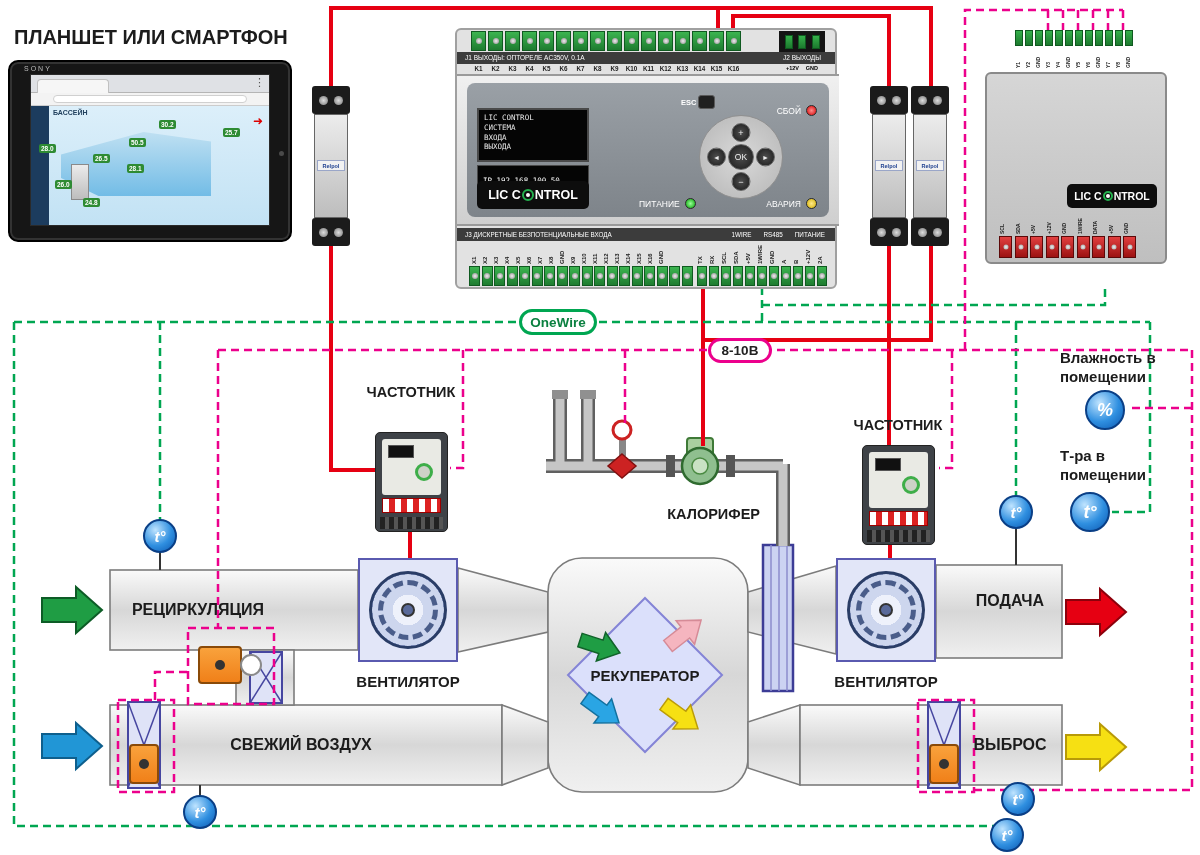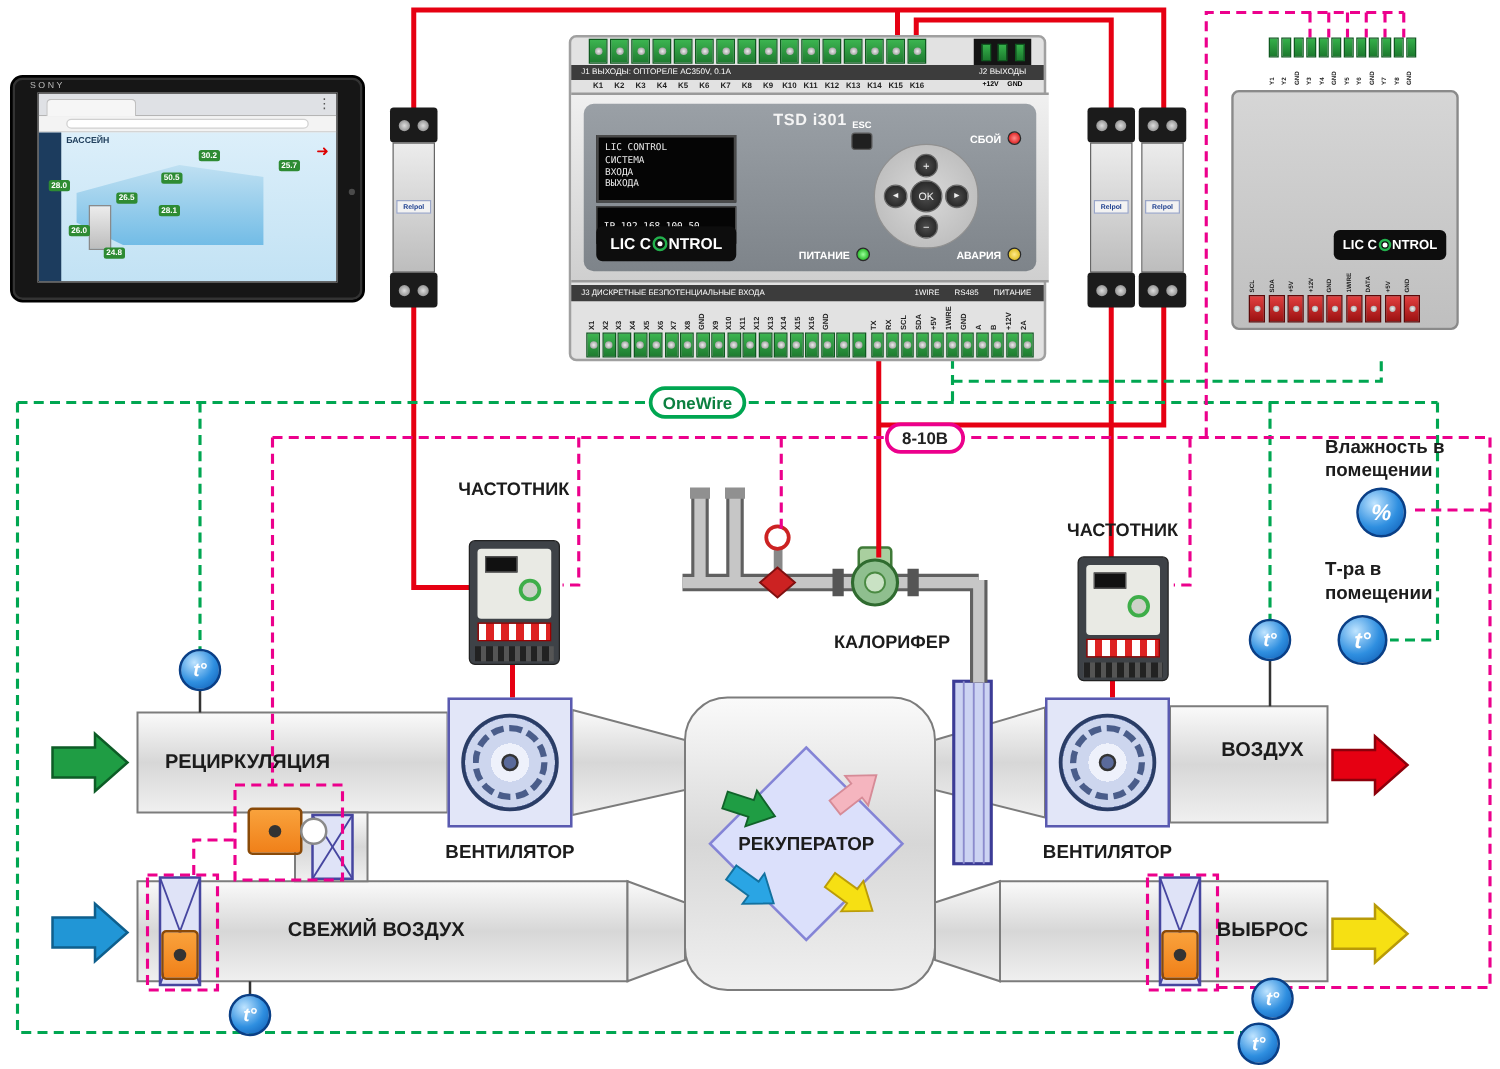--- a/index.html
+++ b/index.html
@@ -72,31 +72,31 @@
   .j2labs{position:absolute;right:10px;top:35px;width:46px;display:flex;justify-content:space-evenly;font-size:5.5px;font-weight:bold;}
   .ctrl-body{position:absolute;left:0;top:44px;width:382px;height:152px;background:linear-gradient(#f0f0f0,#cfcfcf);border-top:2px solid #9a9a9a;border-bottom:2px solid #9a9a9a;}
   .ctrl-panel{position:absolute;left:10px;top:7px;right:10px;bottom:7px;background:linear-gradient(#9aa0a6,#7e848a);border-radius:8px;}
   .ctrl-model{position:absolute;top:5px;left:0;right:0;text-align:center;color:#f4f4f4;font-weight:bold;font-size:13px;letter-spacing:.5px;}
   .ctrl-disp{position:absolute;left:10px;top:25px;width:112px;height:54px;background:#050505;border:2px solid #4a4a4a;padding:3px 5px;color:#e8e8e8;}
   .disp-line{font-size:7.5px;line-height:1.3;font-family:"DejaVu Sans Mono",monospace;}
   .ctrl-ip{position:absolute;left:10px;top:82px;width:112px;height:30px;background:#050505;border:1px solid #4a4a4a;color:#fff;font-size:7.5px;display:flex;align-items:center;padding-left:5px;font-family:"DejaVu Sans Mono",monospace;}
   .lic-logo{position:absolute;left:10px;bottom:8px;width:112px;height:28px;background:#0d0d0d;border-radius:5px;color:#fff;display:flex;align-items:center;justify-content:center;font-weight:bold;font-size:12.5px;}
   .logo-o{width:12px;height:12px;border-radius:50%;border:2.5px solid #23b14d;position:relative;margin:0 1px;}
   .logo-o::after{content:'';position:absolute;left:50%;top:50%;transform:translate(-50%,-50%);width:4px;height:4px;background:#fff;border-radius:50%;}
-  .esc-wrap{position:absolute;left:214px;top:12px;display:flex;flex-direction:column;align-items:center;gap:2px;color:#fff;font-size:7.5px;font-weight:bold;}
+  .esc-wrap{position:absolute;left:214px;top:12px;display:flex;flex-direction:row;align-items:center;gap:2px;color:#fff;font-size:7.5px;font-weight:bold;}
   .esc-btn{width:17px;height:14px;background:#202020;border:1px solid #5a5a5a;border-radius:3px;}
   .dpad{position:absolute;left:240px;top:40px;width:68px;height:68px;}
   .dpad::before{content:'';position:absolute;inset:-8px;border-radius:50%;background:radial-gradient(#d9d9d9,#b5b5b5);border:1px solid #909090;z-index:0;}
   .dbtn{position:absolute;width:19px;height:19px;border-radius:50%;background:radial-gradient(#4e4e4e,#1a1a1a);color:#eee;font-size:9px;display:flex;align-items:center;justify-content:center;border:1px solid #666;z-index:1;}
   .d-ok{left:50%;top:50%;transform:translate(-50%,-50%);width:26px;height:26px;font-size:8.5px;}
   .d-up{left:50%;top:0;transform:translateX(-50%);}
   .d-down{left:50%;bottom:0;transform:translateX(-50%);}
   .d-left{left:0;top:50%;trans form:translateY(-50%);transform:translateY(-50%);font-size:7px;}
   .d-right{right:0;top:50%;transform:translateY(-50%);font-size:7px;}
-  .led-item{position:absolute;display:flex;align-items:center;gap:5px;color:#fff;font-size:8.5px;font-weight:bold;}
+  .led-item{position:absolute;display:flex;align-items:center;gap:5px;color:#fff;font-size:8.5px;font-weight:normal;}
   .li-fault{right:12px;top:22px;} .li-power{left:172px;bottom:8px;} .li-alarm{right:12px;bottom:8px;}
   .led{width:11px;height:11px;border-radius:50%;border:1.5px solid #2a2a2a;display:inline-block;}
   .led.red{background:radial-gradient(#ff8a8a,#d40000);}
   .led.green{background:radial-gradient(#9aff9a,#00a000);}
   .led.yellow{background:radial-gradient(#ffe98a,#d4b000);}
   .ctrl-botband{position:absolute;left:0;top:198px;right:0;height:13px;background:#3c3c3c;color:#fff;}
   .bband-l{position:absolute;left:8px;top:2.5px;font-size:6.3px;}
   .bband-r{position:absolute;right:10px;top:2.5px;display:flex;gap:12px;font-size:6.3px;}
   .ctrl-xlabels{position:absolute;left:14px;top:212px;display:flex;gap:1px;}
   .xlab{width:10px;height:22px;writing-mode:vertical-rl;transform:rotate(180deg);font-size:6px;font-weight:bold;color:#222;}
@@ -261,20 +261,21 @@
       <rect class="wM" x="118" y="700" width="56" height="92"></rect>
       <rect class="wM" x="918" y="700" width="56" height="92"></rect>
       <path class="wM" d="M155,700 V672 H188"></path>
     </g>
 
     <g>
       <path class="wB" d="M160,552 V570 M1016,528 V565 M200,796 V785 M1018,783 V785"></path>
     </g>
   </svg>
 
+  <div class="hlbl" style="left:14px;top:26px;font-size:20px;">ПЛАНШЕТ ИЛИ СМАРТФОН</div>
 
   <div class="tablet">
     <span class="tab-brand">SONY</span>
     <span class="tab-cam"></span>
     <div class="tab-screen">
       <div class="chrome">
         <div class="chrome-tab"></div>
         <span class="chrome-dots">⋮</span>
       </div>
       <div class="addr">
@@ -386,21 +387,20 @@
         <span class="klab">K15</span>
         <span class="klab">K16</span>
       </div>
     <div class="j2labs">
         <span>+12V</span>
         <span>GND</span>
       </div>
 
     <div class="ctrl-body">
       <div class="ctrl-panel">
-        <div class="ctrl-model">TSD i301</div>
         <div class="ctrl-disp">
             <div class="disp-line">LIC CONTROL</div>
             <div class="disp-line">СИСТЕМА</div>
             <div class="disp-line">ВХОДА</div>
             <div class="disp-line">ВЫХОДА</div>
           </div>
         <div class="ctrl-ip">IP 192.168.100.50</div>
         <div class="esc-wrap">
           <span>ESC</span>
           <div class="esc-btn"></div>
@@ -613,21 +613,21 @@
   <div class="tsensor big" style="left:1070px;top:492px;">t°</div>
 
   <div class="hlbl" style="left:361px;top:384px;width:100px;text-align:center;font-size:14.5px;">ЧАСТОТНИК</div>
   <div class="hlbl" style="left:848px;top:417px;width:100px;text-align:center;font-size:14.5px;">ЧАСТОТНИК</div>
   <div class="hlbl" style="left:656px;top:506px;width:104px;text-align:right;font-size:14.5px;">КАЛОРИФЕР</div>
   <div class="hlbl" style="left:116px;top:601px;width:164px;text-align:center;font-size:16px;">РЕЦИРКУЛЯЦИЯ</div>
   <div class="hlbl" style="left:206px;top:736px;width:190px;text-align:center;font-size:16px;">СВЕЖИЙ ВОЗДУХ</div>
   <div class="hlbl" style="left:356px;top:673px;width:104px;text-align:center;font-size:15px;">ВЕНТИЛЯТОР</div>
   <div class="hlbl" style="left:834px;top:673px;width:104px;text-align:center;font-size:15px;">ВЕНТИЛЯТОР</div>
   <div class="hlbl" style="left:573px;top:667px;width:144px;text-align:center;font-size:15px;">РЕКУПЕРАТОР</div>
-  <div class="hlbl" style="left:964px;top:592px;width:92px;text-align:center;font-size:16px;">ВОЗДУХ</div>
+  <div class="hlbl" style="left:964px;top:592px;width:92px;text-align:center;font-size:16px;">ПОДАЧА</div>
   <div class="hlbl" style="left:964px;top:736px;width:92px;text-align:center;font-size:16px;">ВЫБРОС</div>
   <div class="hlbl" style="left:1060px;top:349px;font-size:15px;line-height:1.25;">
     <div>Влажность в</div>
     <div>помещении</div>
   </div>
   <div class="hlbl" style="left:1060px;top:447px;font-size:15px;line-height:1.25;">
     <div>Т-ра в</div>
     <div>помещении</div>
   </div>
 

